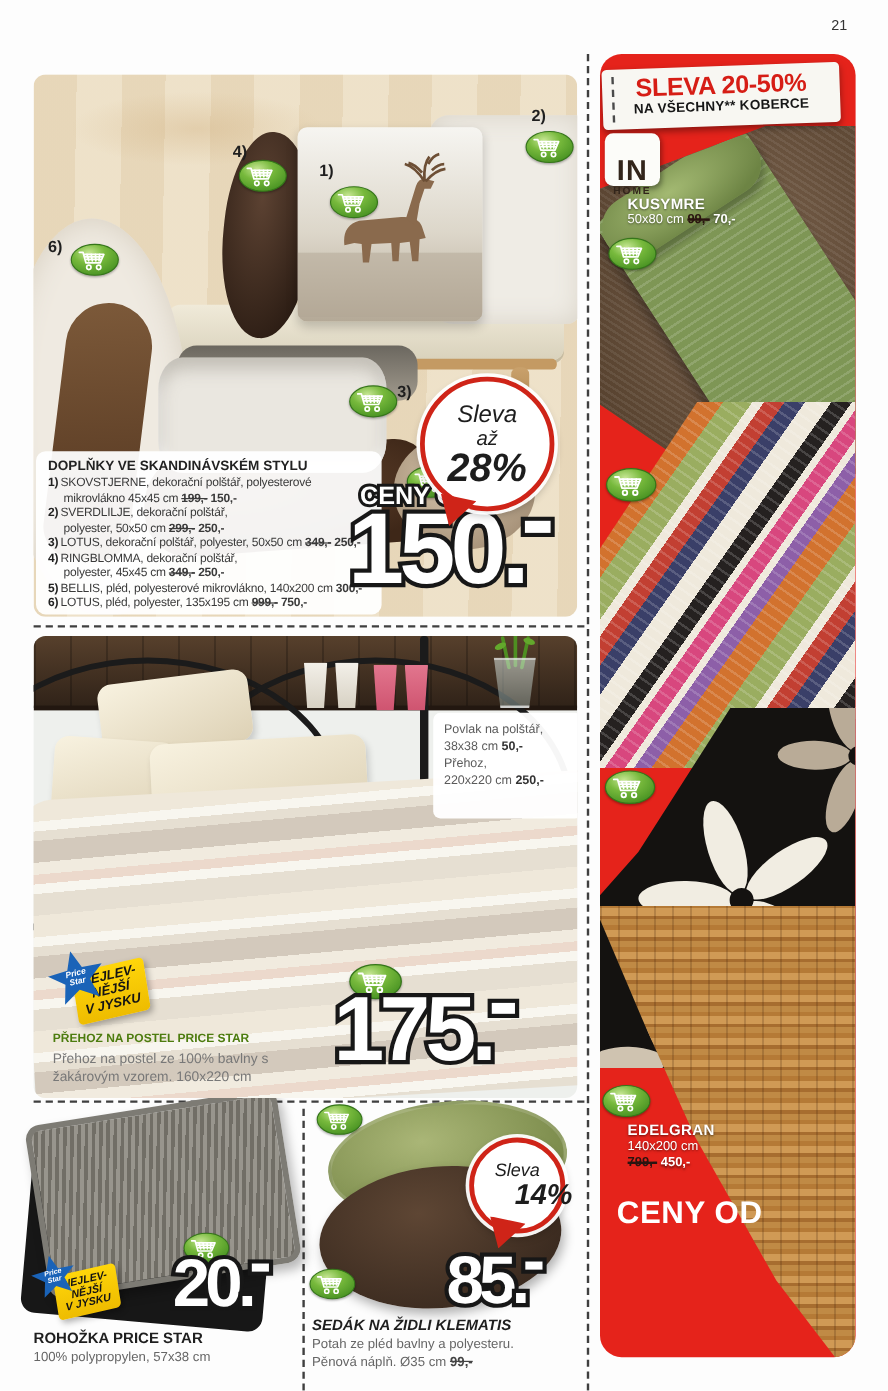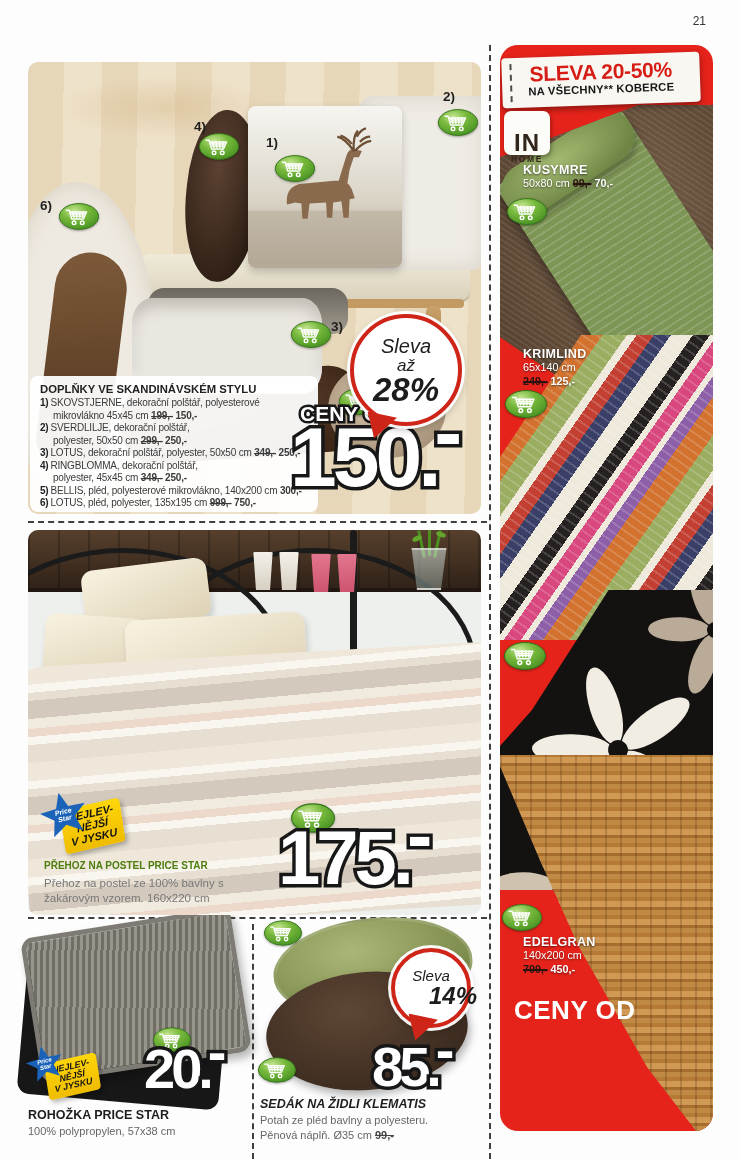--- a/index.html
+++ b/index.html
@@ -359,20 +359,26 @@
     <div class="stem" style="left:400px;top:-2px;"></div>
     <div class="stem" style="left:408px;top:0;transform:rotate(12deg);"></div>
     <div class="leafdot" style="left:384px;top:6px;transform:rotate(-25deg);"></div>
     <div class="leafdot" style="left:408px;top:2px;transform:rotate(20deg);"></div>
     <div class="vase"></div>
     <div class="pilB" style="left:55px;top:34px;width:126px;height:60px;transform:rotate(-7deg);"></div>
     <div class="pilB" style="left:16px;top:86px;width:102px;height:68px;transform:rotate(4deg);"></div>
     <div class="pilB" style="left:98px;top:86px;width:180px;height:72px;transform:rotate(-3deg);"></div>
     <div class="spread"></div>
 
+    <div class="infoB">
+      <div><span>Povlak na polštář,</span></div>
+      <div><span>38x38 cm </span><b>50,-</b></div>
+      <div><span>Přehoz,</span></div>
+      <div><span>220x220 cm </span><b>250,-</b></div>
+    </div>
 
     <div class="pstar" style="left:12px;top:262px;width:48px;height:46px;font-size:7px;">
       <span>Price</span>
       <span>Star</span>
     </div>
     <div class="ptag" style="left:34px;top:274px;font-size:11px;">
       <div>NEJLEV-</div>
       <div>NĚJŠÍ</div>
       <div>V JYSKU</div>
     </div>
@@ -579,25 +585,20 @@
           <ellipse cx="22" cy="15" rx="20.5" ry="13.5" fill="url(#cg)" stroke="#35761a" stroke-width="1"></ellipse>
           <g stroke="#ffffff" stroke-width="1.5" fill="none" stroke-linecap="round" stroke-linejoin="round">
             <path d="M8.5 8.5 h3.2 l2.6 9.2 h12.4 l3.2-7.4 H12.6"></path>
             <path d="M15.2 10.3 l1.5 5.6 M18.9 10.3 l0.9 5.6 M22.6 10.3 l0.3 5.6 M26.2 10.3 l-0.5 5.6 M13.6 12.4 h14.6 M14.6 14.6 h12.6"></path>
             <circle cx="16.8" cy="21.6" r="1.9"></circle>
             <circle cx="25.4" cy="21.6" r="1.9"></circle>
           </g>
         </svg>
       </span>
 
-    <div class="rtxt" style="top:302px;">
-      <div class="rname">KRIMLIND</div>
-      <div class="rline"><span>65x140 cm</span></div>
-      <div class="rline"><s>249,-</s><b>125,-</b></div>
-    </div>
     <span class="cart" style="left:4px;top:344px;width:44px;height:30px;">
         <svg viewBox="0 0 44 30">
           <defs>
             <radialGradient id="cg" cx="38%" cy="28%" r="85%">
               <stop offset="0" stop-color="#c6e693"></stop>
               <stop offset="0.4" stop-color="#77b93c"></stop>
               <stop offset="1" stop-color="#3e8a1d"></stop>
             </radialGradient>
           </defs>
           <ellipse cx="22" cy="15" rx="20.5" ry="13.5" fill="url(#cg)" stroke="#35761a" stroke-width="1"></ellipse>

